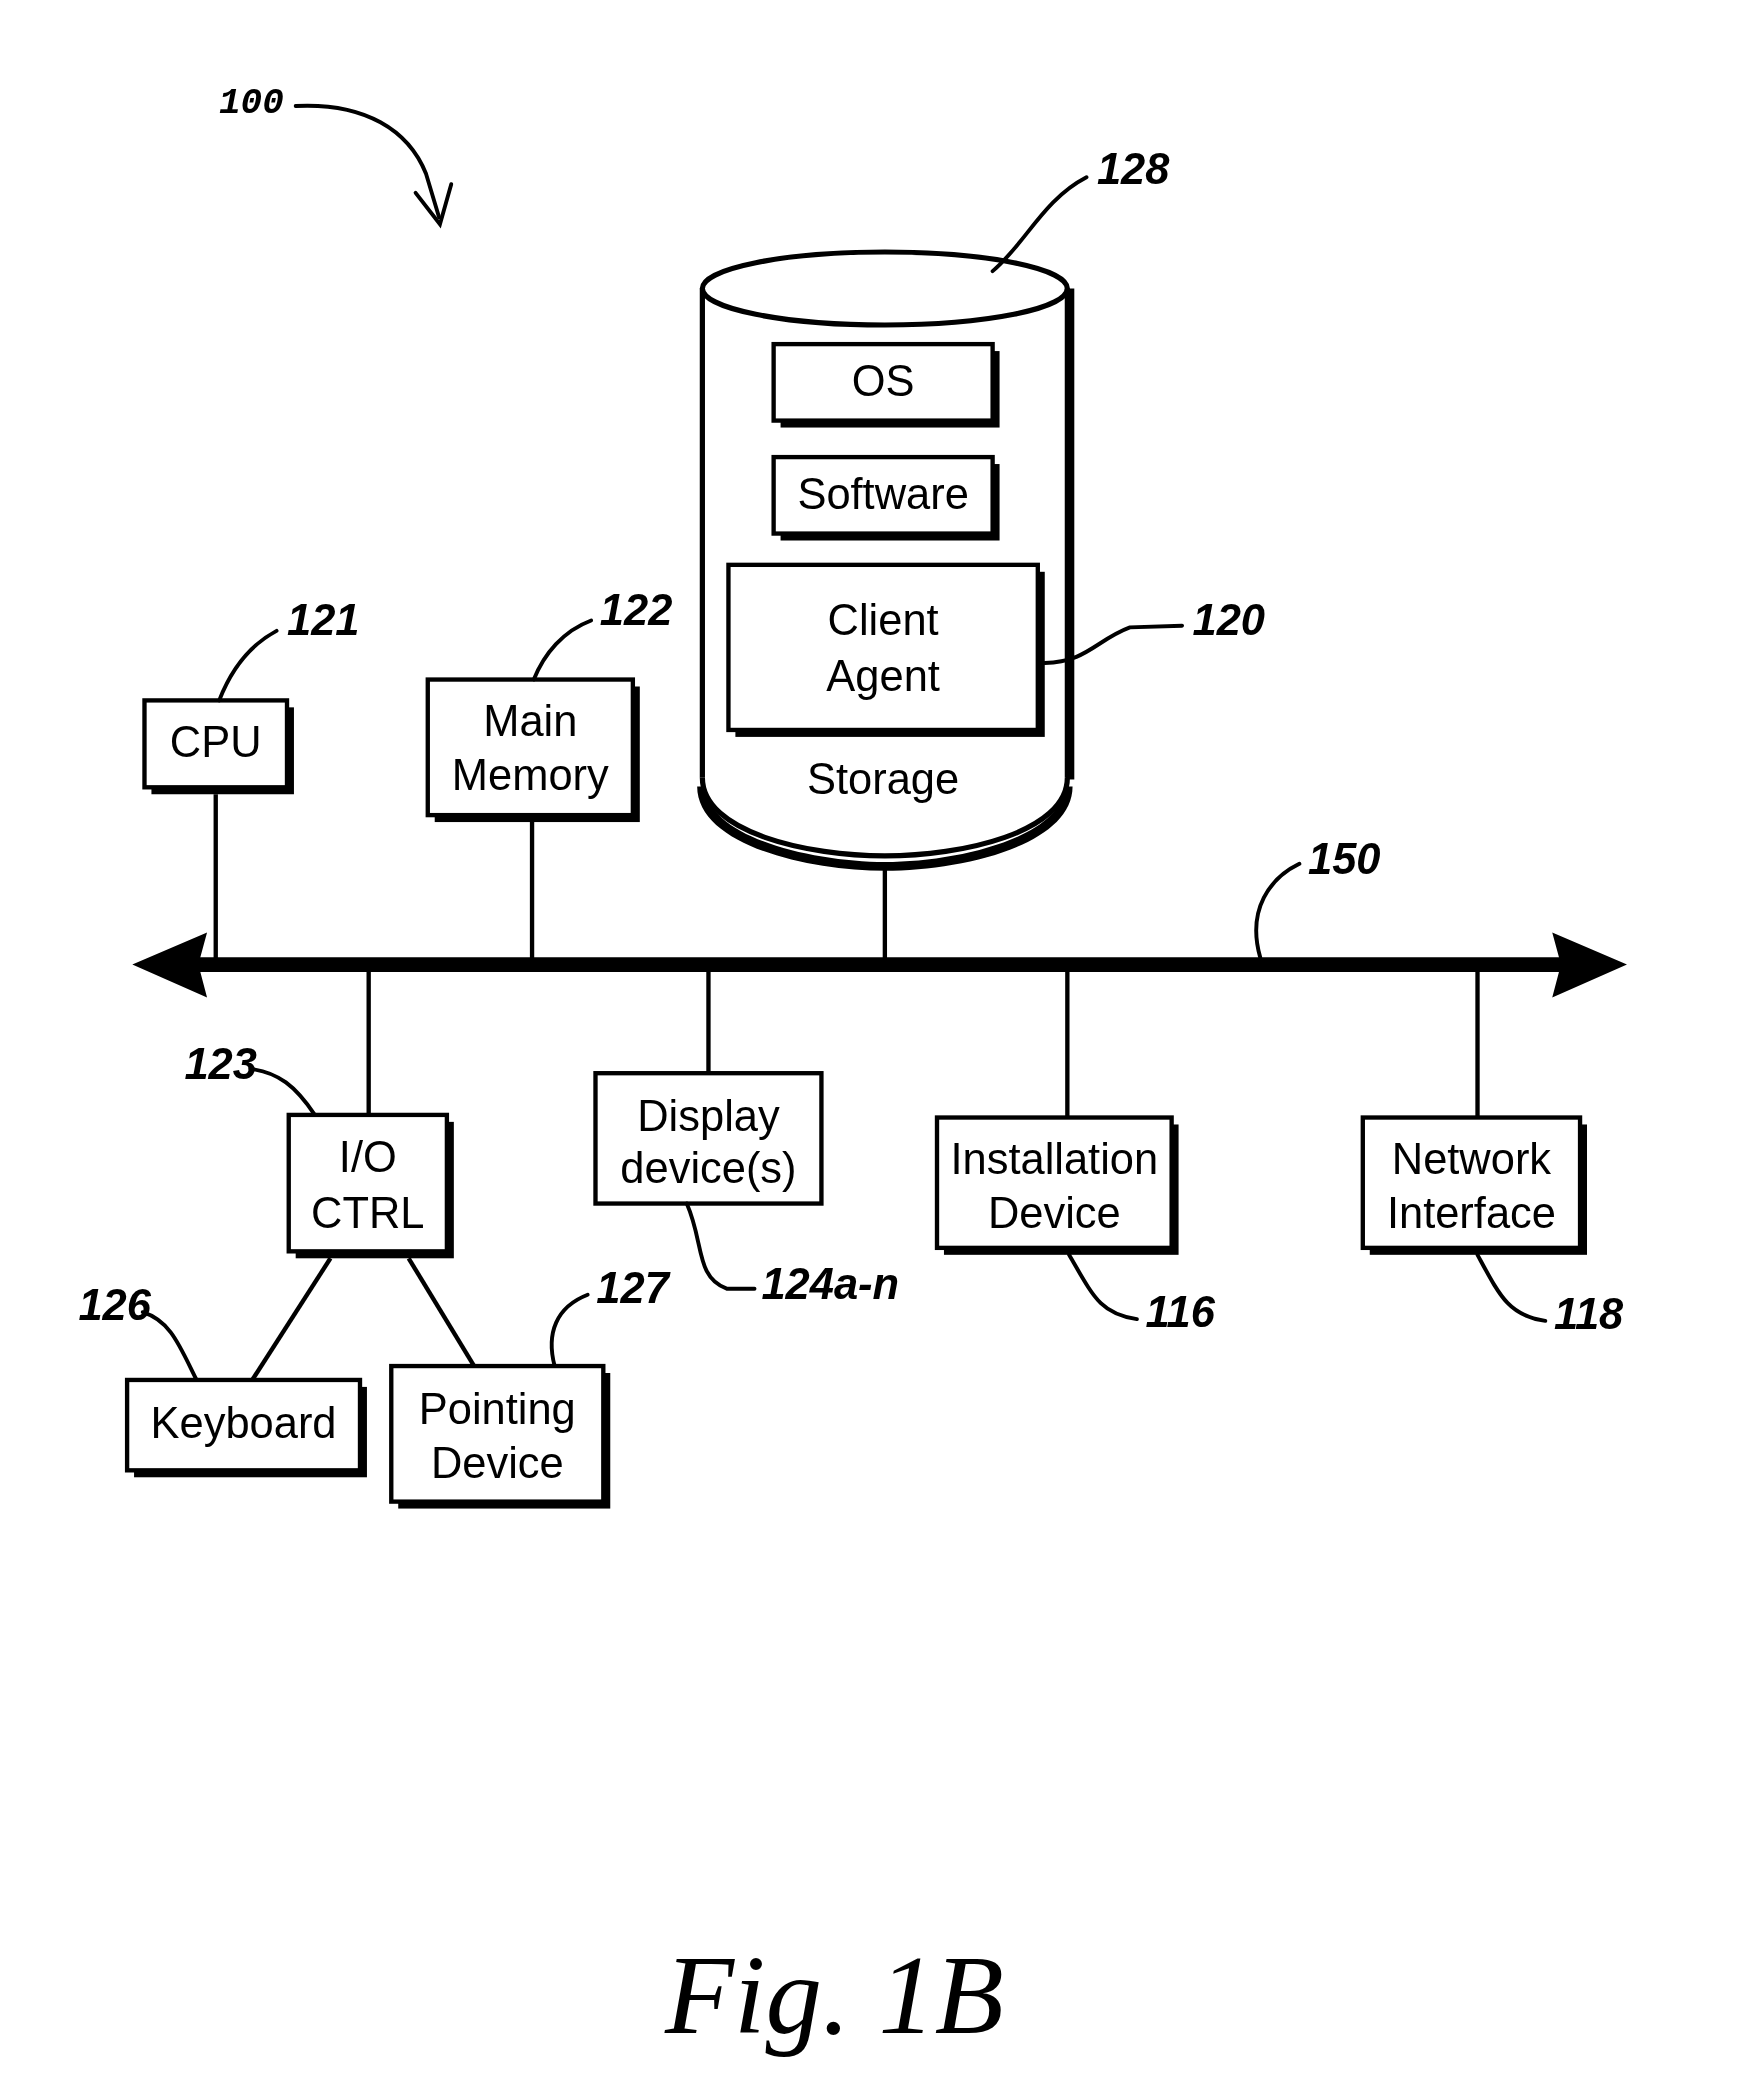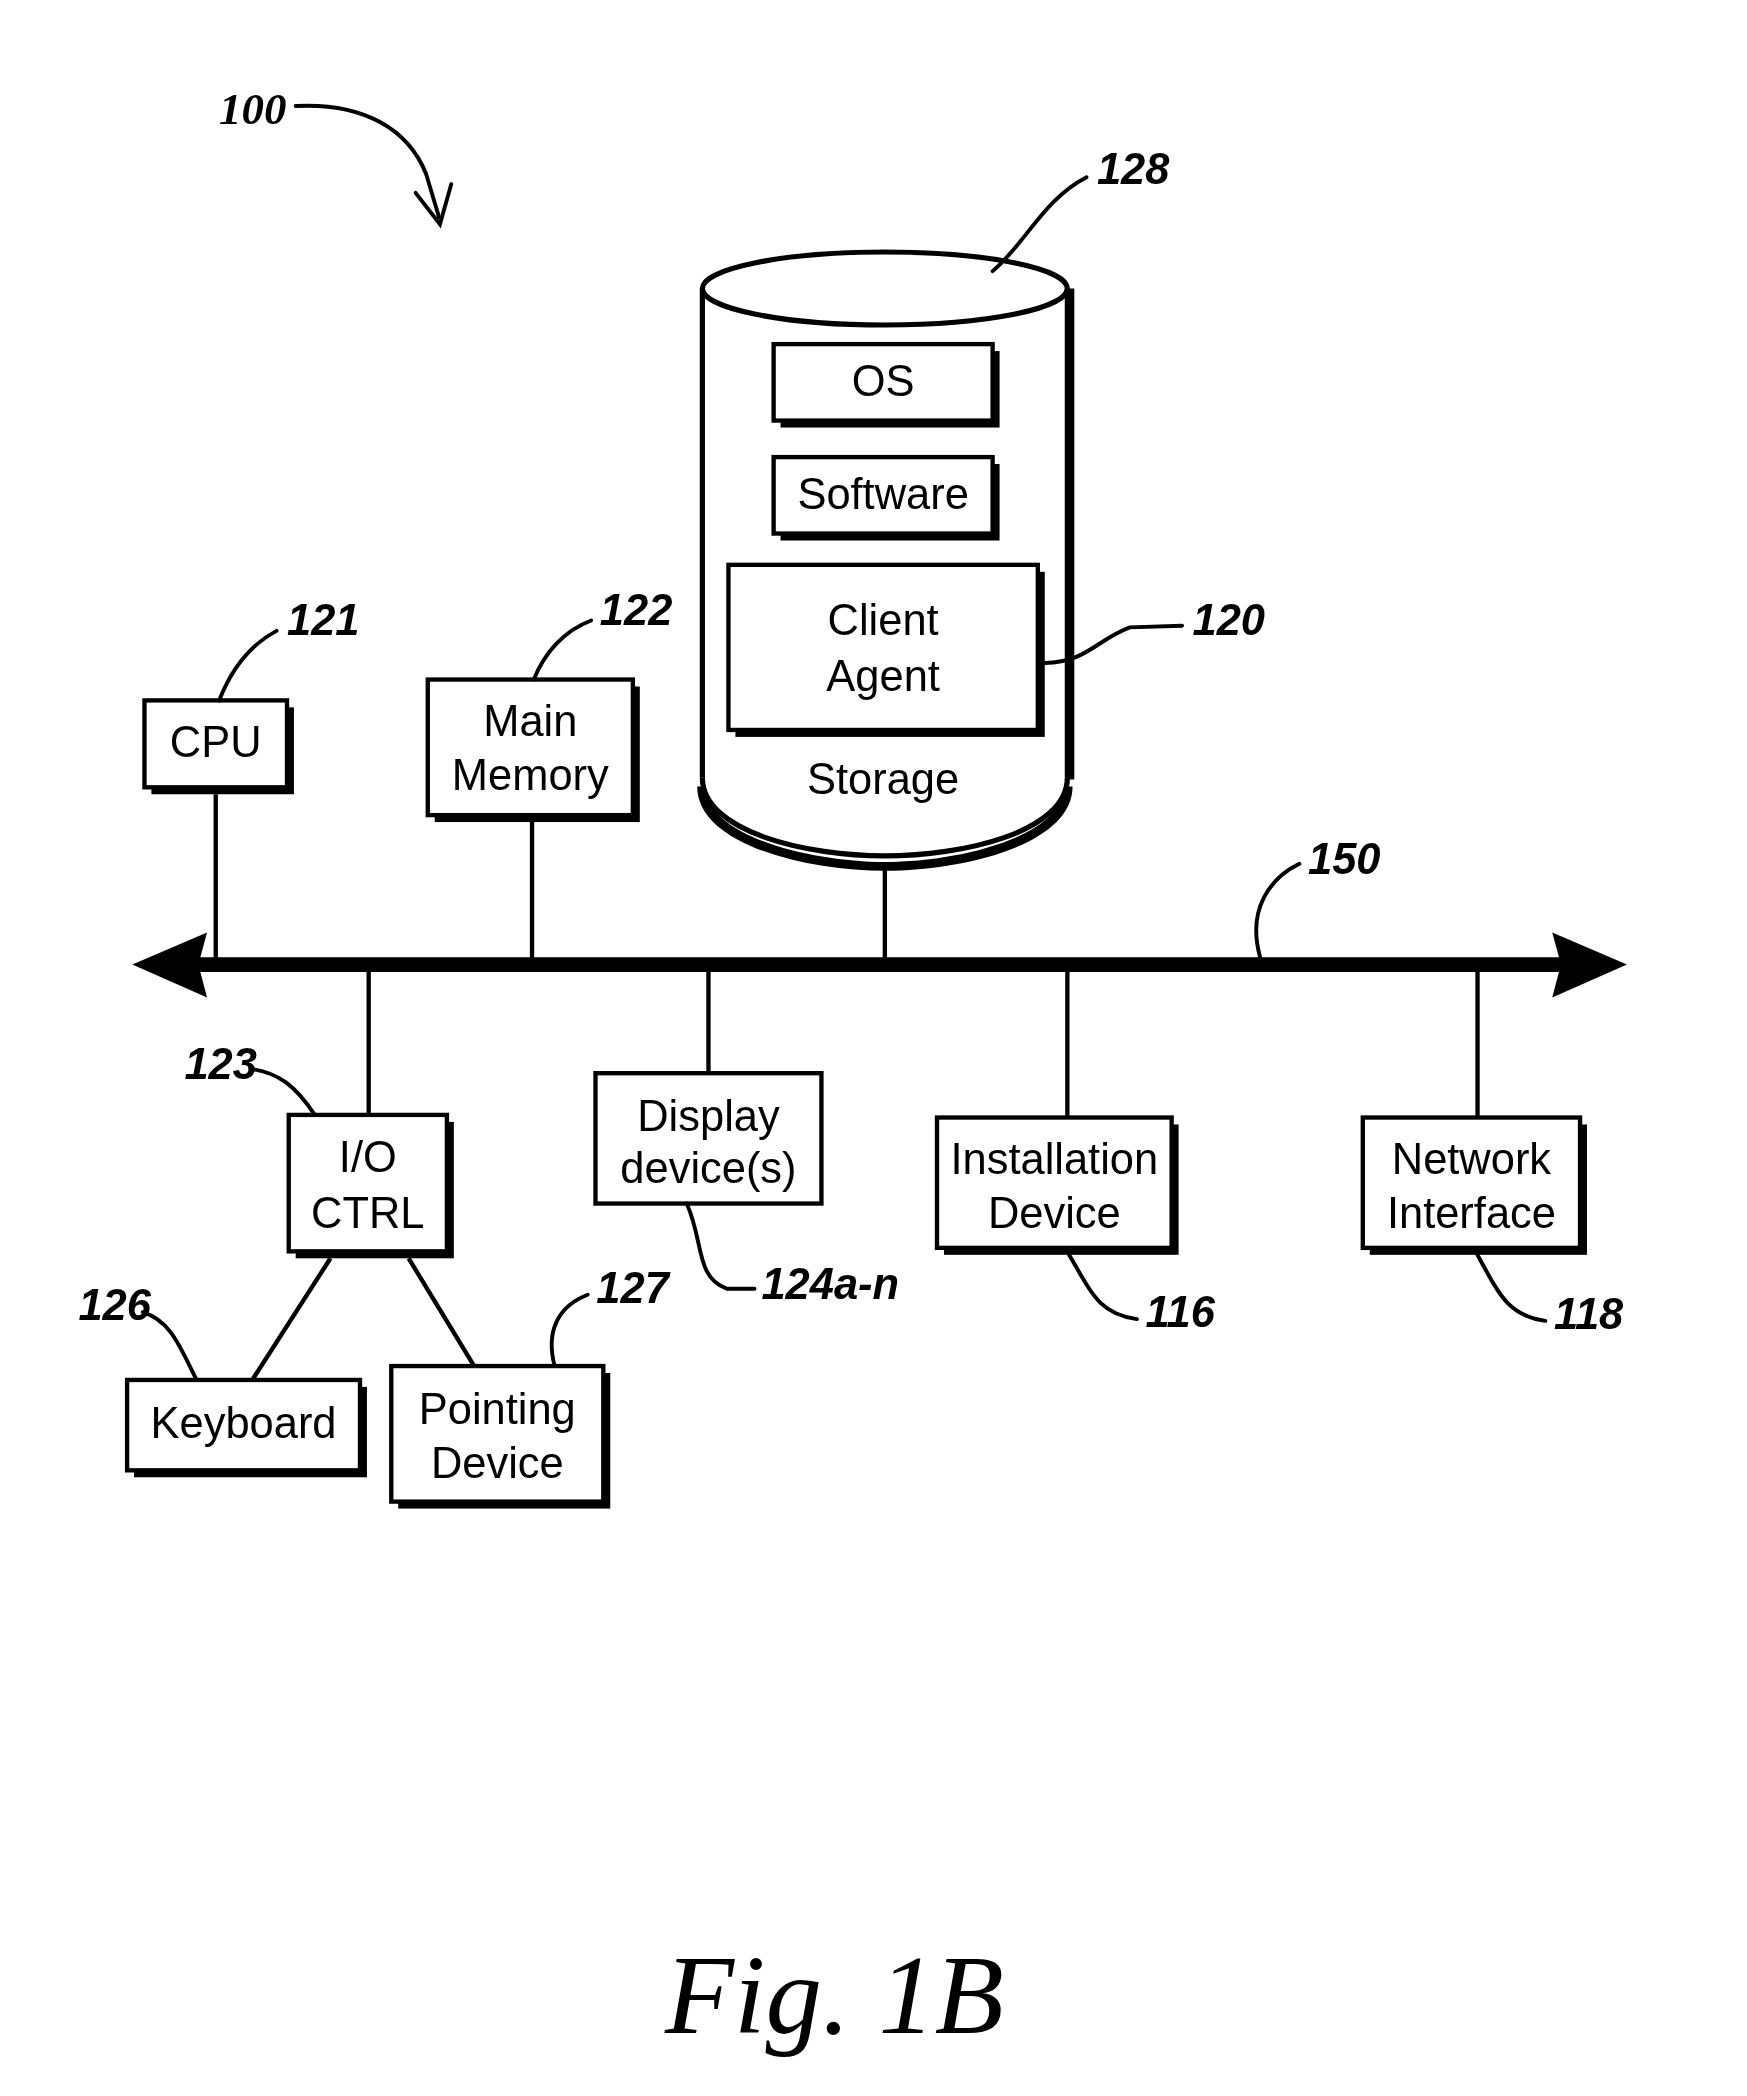--- a/index.html
+++ b/index.html
@@ -245,17 +245,17 @@
     </g>
     <g>
       <path class="leader-line" d="M 638 1572 C 628 1534 640 1504 676 1490"></path>
     </g>
     <text class="ref-num" x="686" y="1486">127</text>
 
     <text class="fig-caption" x="960" y="2340">Fig. 1B</text>
 
   </svg>
 
-  <div style="position:absolute; left:219px; top:83px; font-family:Liberation Serif, serif;
-              font-size:45px; font-weight:bold; font-style:italic; color:#000;">100</div>
+  <div style="position:absolute; left:219px; top:83px; font-family:Liberation Mono, monospace;
+              font-size:36px; font-weight:bold; font-style:italic; color:#000;">100</div>
 
 </div>
 
 
 </body></html>

